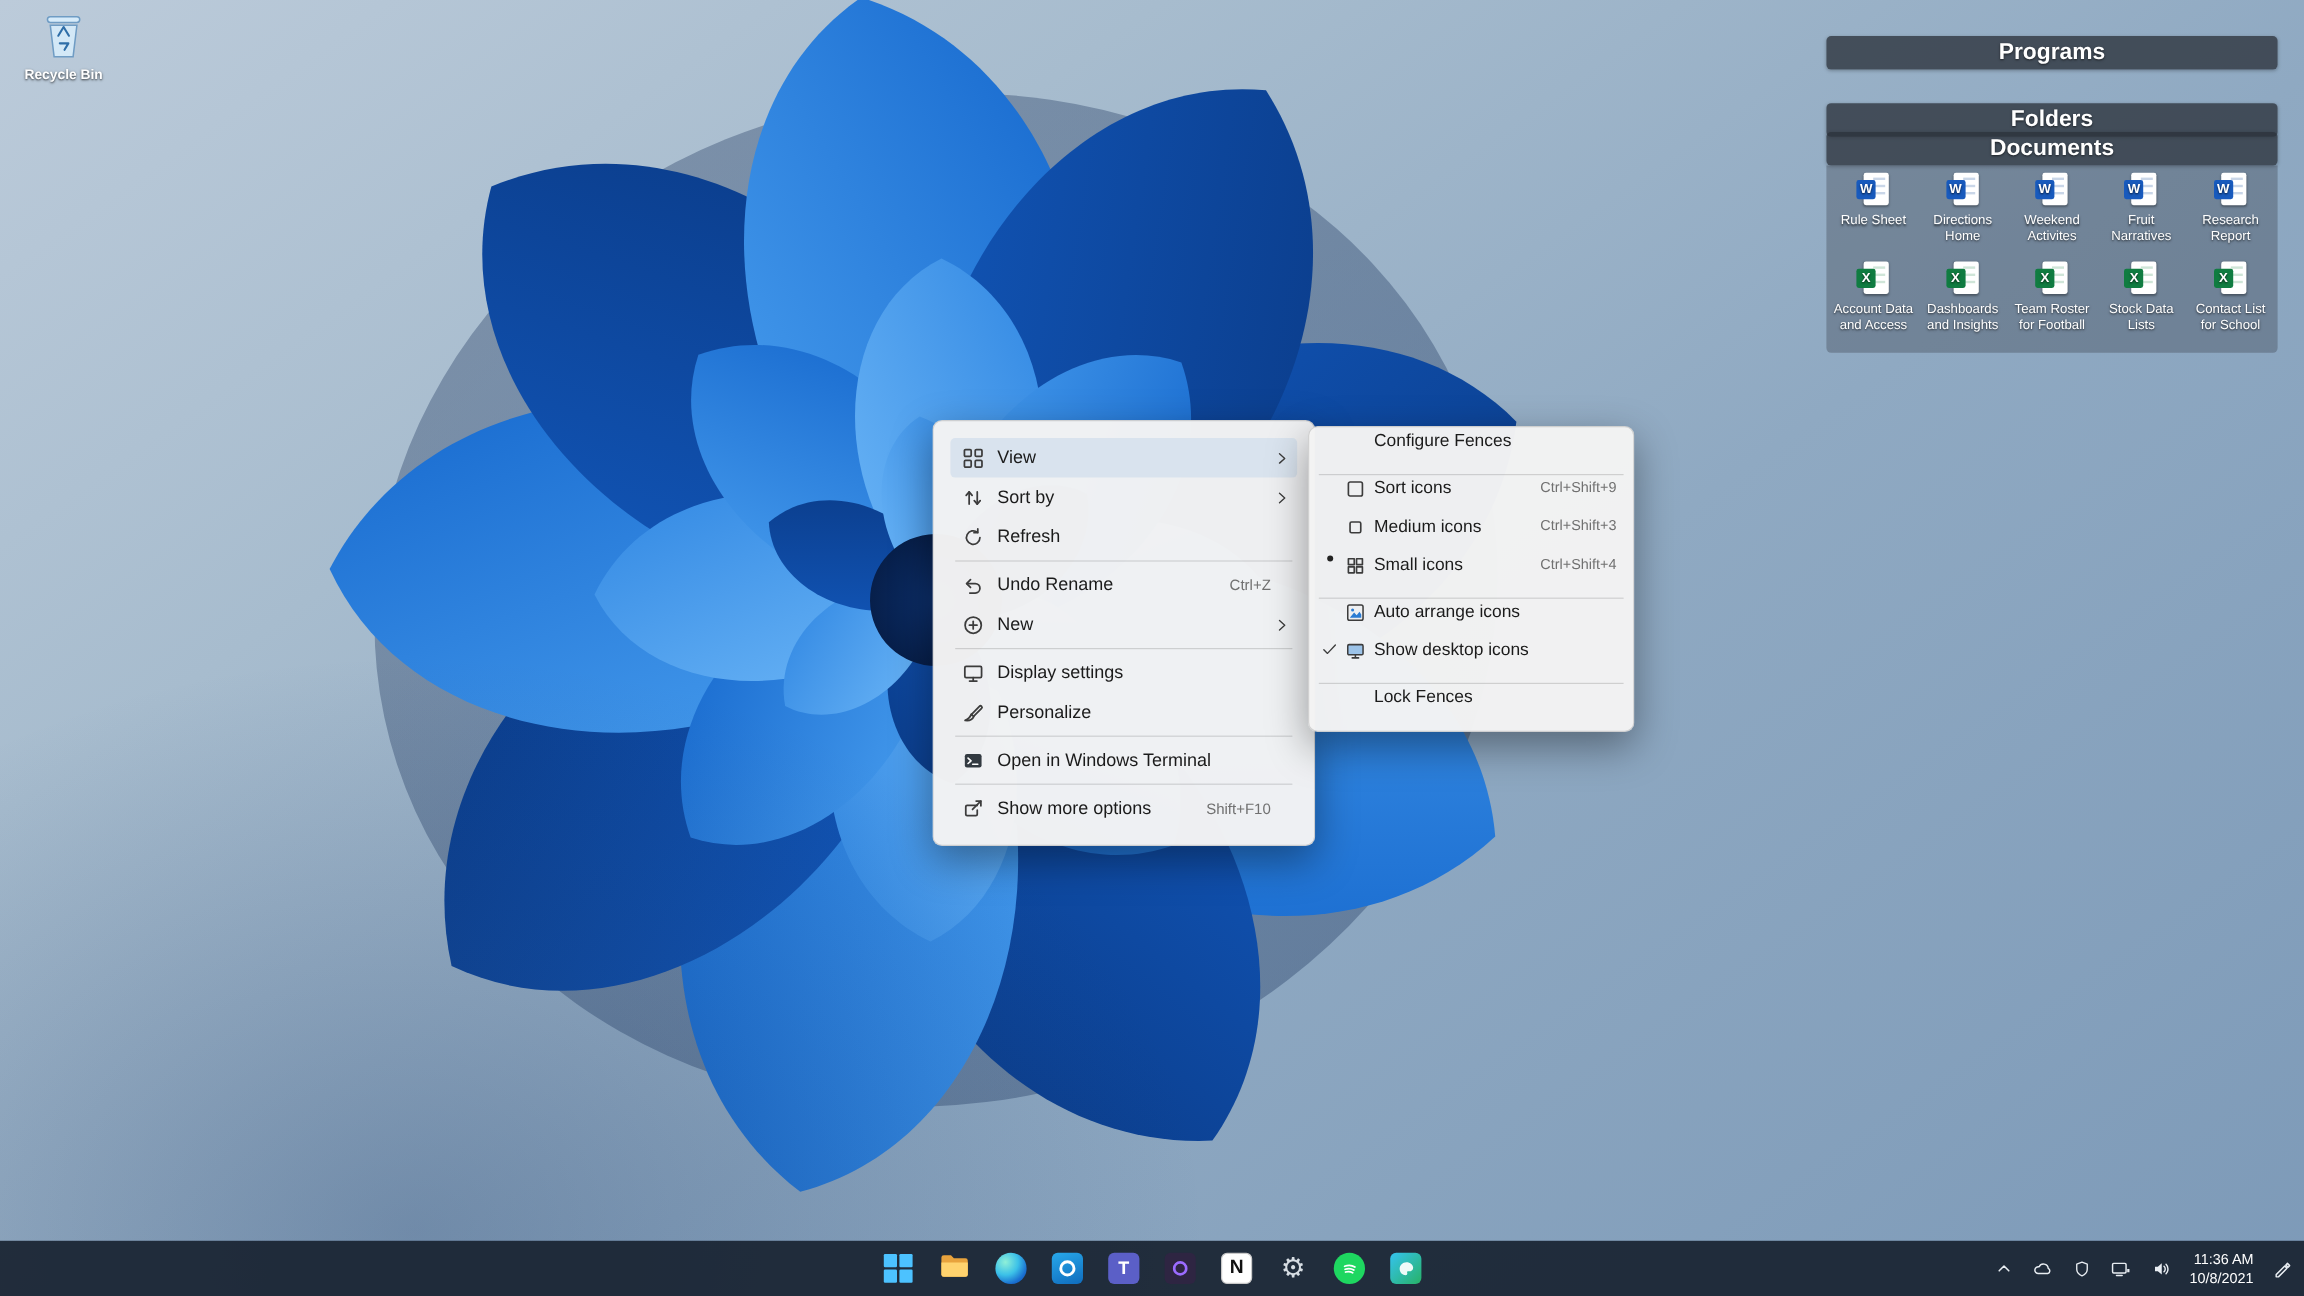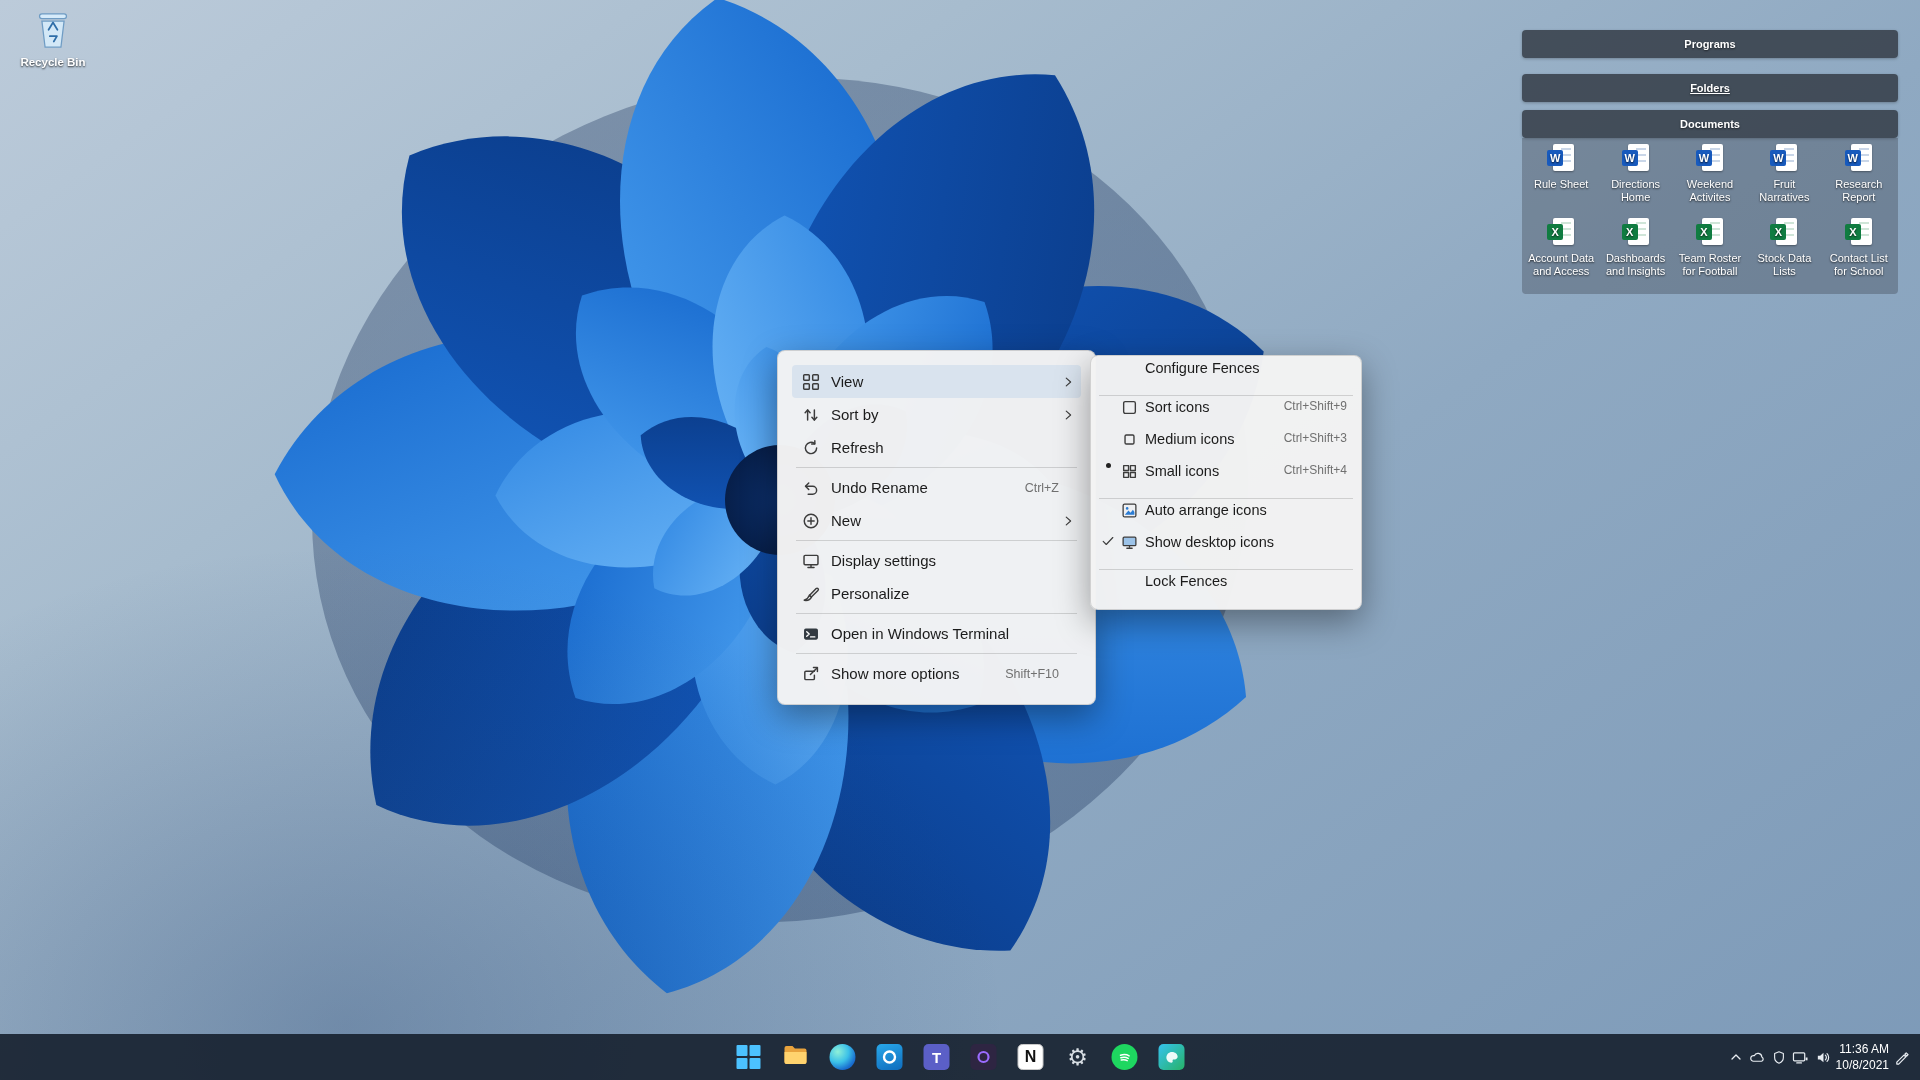--- a/index.html
+++ b/index.html
@@ -12,21 +12,21 @@
   .wall-shade { position:absolute; inset:0;
      background:radial-gradient(1100px 800px at 18% 95%, rgba(30,60,105,.30), rgba(0,0,0,0) 60%); }
 
   
   .recycle { position:absolute; left:14px; top:8px; width:78px; text-align:center;font-weight:bold; }
   .recycle .lbl { color:#fff; font-size:11.5px; text-shadow:0 1px 2px rgba(0,0,0,.8); margin-top:2px; }
 
   
   .fence-bar { position:absolute; left:1522px; width:376px; height:28px;
      background:rgba(43,50,59,.78); border-radius:4px; color:#fff; font-weight:bold;
-     font-size:11px; display:flex; align-items:center; justify-content:center;
+     font-size:19px; display:flex; align-items:center; justify-content:center;
      text-shadow:0 1px 2px rgba(0,0,0,.6); box-shadow:0 1px 3px rgba(0,0,0,.25); }
   .fence-docs-body { position:absolute; left:1522px; top:138px; width:376px; height:156px;
      background:rgba(56,64,74,.35); border-radius:0 0 4px 4px;
      display:grid; grid-template-columns:repeat(5,1fr); grid-auto-rows:74px; padding:6px 2px 2px; }
   .doc-item { display:flex; flex-direction:column; align-items:center; color:#fff;
      font-size:11px; line-height:1.18; text-align:center;
      text-shadow:0 1px 2px rgba(0,0,0,.75); padding:0 2px; }
   .doc-icon { position:relative; width:30px; height:32px; margin-bottom:2px; }
   .doc-icon .page { position:absolute; right:2px; top:0; width:21px; height:27px;
      background:#fff; border-radius:2px; box-shadow:0 1px 2px rgba(0,0,0,.35); }
@@ -80,21 +80,21 @@
   .spotify-circ { width:26px; height:26px; border-radius:50%; background:#1ed760;
      display:flex; align-items:center; justify-content:center; }
   .notion-sq { background:#fff; color:#111; border:1px solid #c9c9c9; font-size:16px; }
   .teams-sq { background:#5b5fc7; font-size:15px; }
   .outlook-sq { background:linear-gradient(160deg,#28a8ea,#0f6cbd); }
   .purple-sq { background:#2e2542; }
   .paint-sq { background:linear-gradient(135deg,#35c3ef,#27b267); }
   .gear-glyph { font-family:"DejaVu Sans",sans-serif; font-size:23px; color:#d7dde3; line-height:1; }
 
   .tb-tray { position:absolute; right:8px; top:0; height:46px; display:flex;
-     align-items:center; color:#fff; }
+     align-items:center; gap:11px; color:#fff; }
   .tray-btn { display:flex; align-items:center; justify-content:center; padding:3px; border-radius:4px; }
   .clock { text-align:right; font-size:12px; line-height:1.35; color:#fff; padding:0 2px; }
 
   svg.line { fill:none; stroke:#3c3c3c; stroke-width:1.3; stroke-linecap:round; stroke-linejoin:round; }
   svg.wline { fill:none; stroke:#e8edf2; stroke-width:1.3; stroke-linecap:round; stroke-linejoin:round; }
 </style>
 </head>
 <body>
 
 <svg class="bloom" viewBox="0 0 1920 1080">
@@ -205,21 +205,21 @@
       <path d="M5 8 L7 24.5 H17 L19 8 Z" fill="rgba(214,235,250,0.9)" stroke="#6f9cc4" stroke-width="0.8"></path>
       <path d="M9.2 13.5 l2.8-4.6 2.8 4.6 M10 17.5 h4.5 l-2 3.4" fill="none" stroke="#2f6ea8" stroke-width="1.1" stroke-linecap="round" stroke-linejoin="round"></path>
     </svg>
   </span>
   <div class="lbl">Recycle Bin</div>
 </div>
 
 <div class="fence-bar" style="top:30px;">
   <span>Programs</span>
 </div>
-<div class="fence-bar" style="top:74px;text-decoration:underline;">
+<div class="fence-bar" style="top:86px;">
   <span>Folders</span>
 </div>
 <div class="fence-bar" style="top:110px;">
   <span>Documents</span>
 </div>
 
 <div class="fence-docs-body">
   <div class="doc-item word">
     <span class="doc-icon">
         <span class="page">

